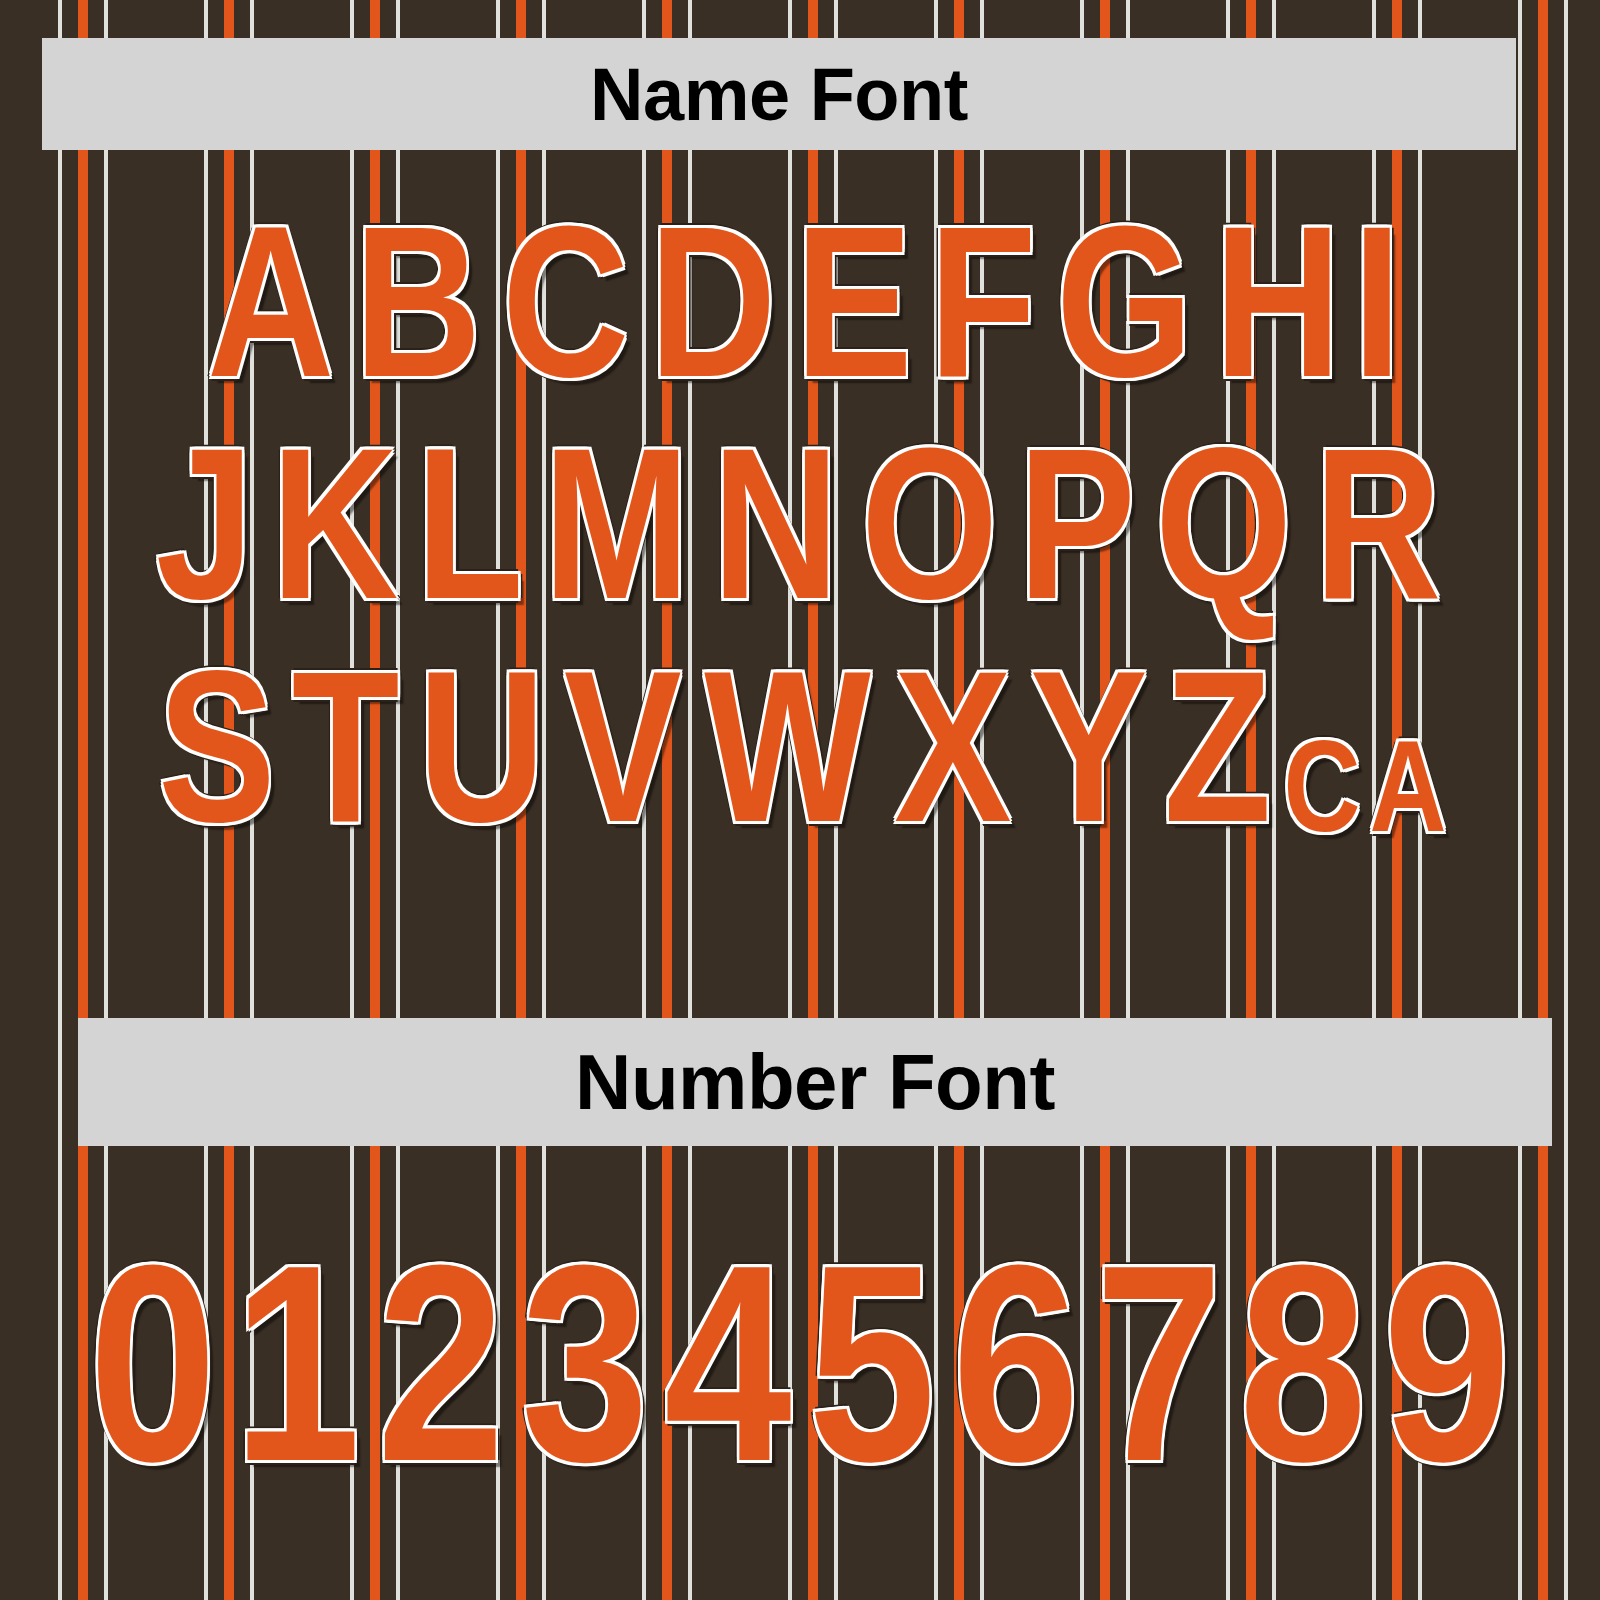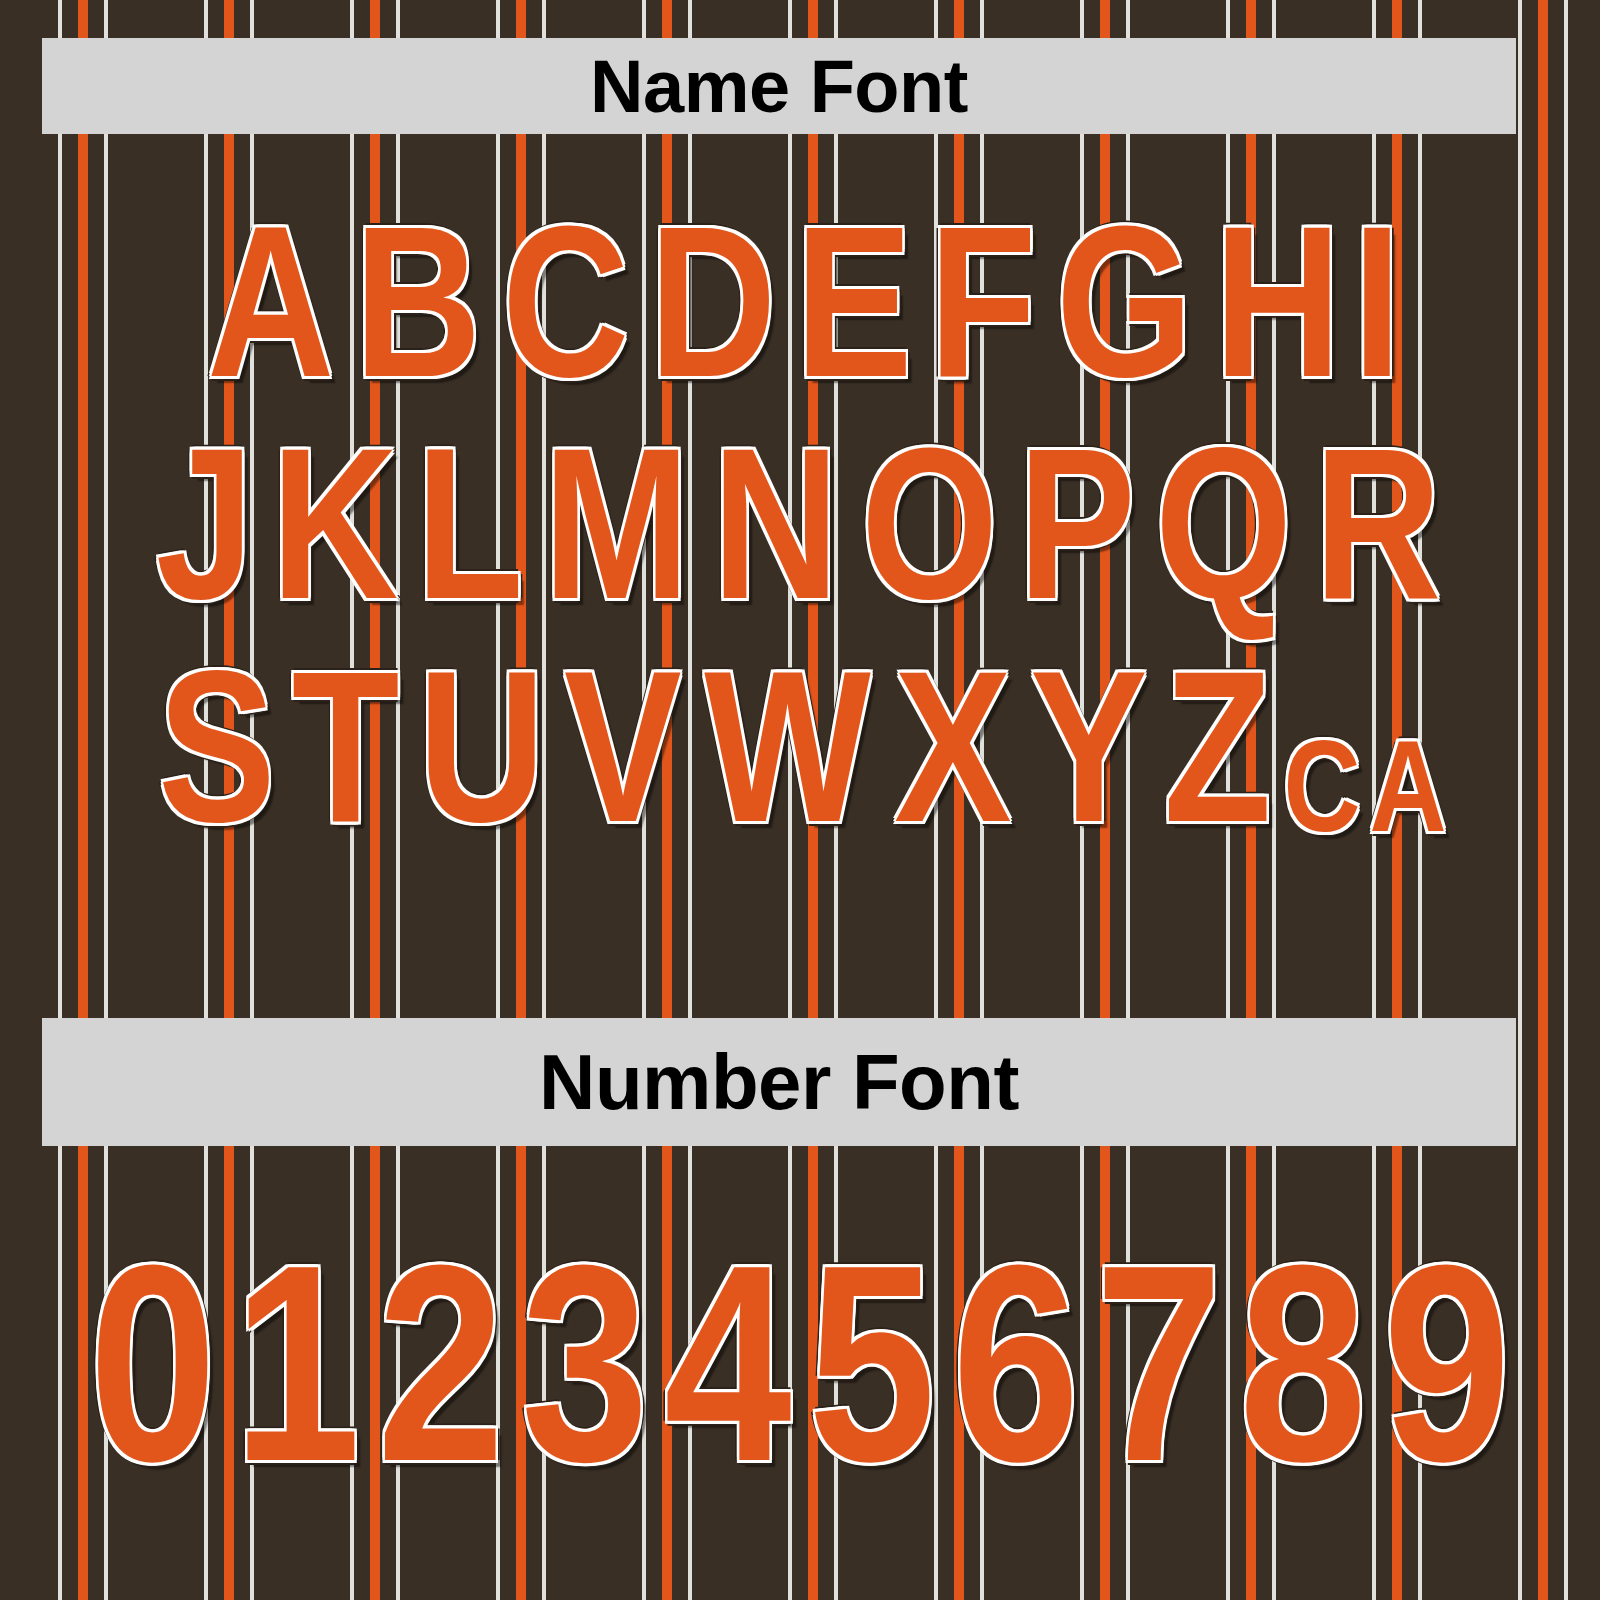--- a/index.html
+++ b/index.html
@@ -46,27 +46,28 @@
     background: #d4d4d4;
     display: flex;
     align-items: center;
     justify-content: center;
     color: #000;
     font-weight: bold;
     letter-spacing: -0.5px;
   }
   #name-font-bar {
     top: 38px;
-    height: 96px;
+    height: 112px;
     font-size: 74px;
   }
   #number-font-bar {
     top: 1018px;
     height: 128px;
     font-size: 78px;
+    margin-left: 36px;
   }
   
   .glyph-block {
     position: absolute;
     left: 0;
     width: 1600px;
   }
   #alphabet-block { top: 200px; }
   #numbers-block  { top: 1230px; }
 

